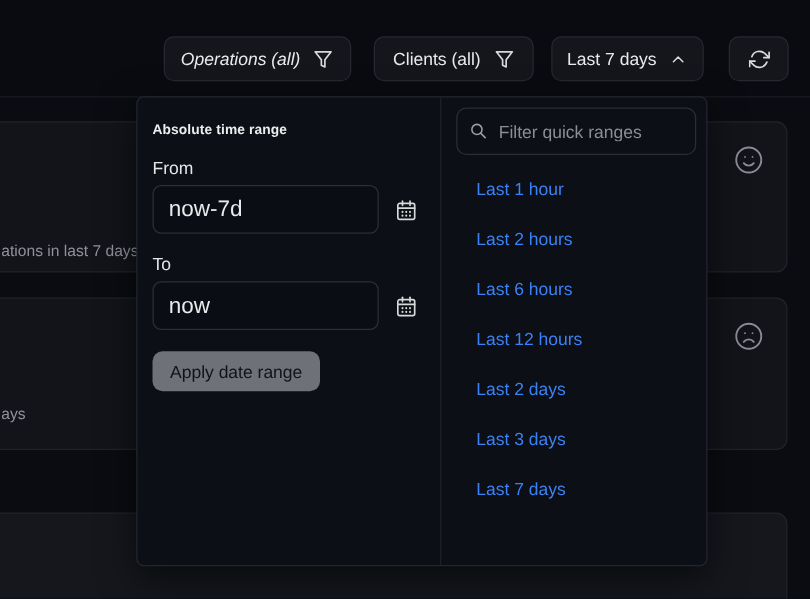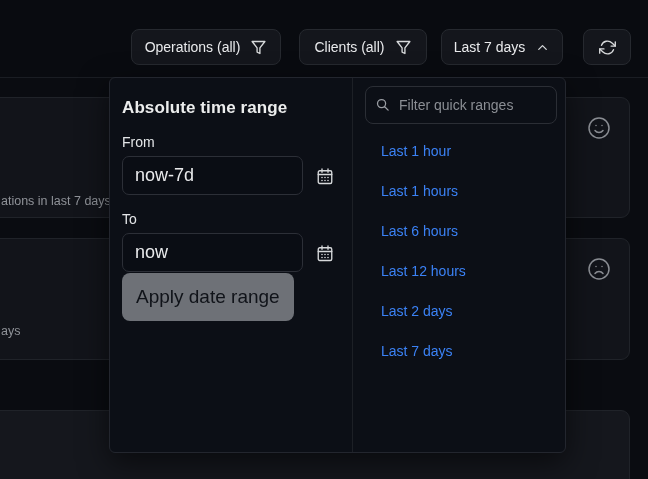--- a/index.html
+++ b/index.html
@@ -8,52 +8,52 @@
   .screen { position:relative; width:648px; height:479px; overflow:hidden; background:#0a0c11; }
 
   
   .header { position:absolute; left:0; top:0; width:648px; height:78px; background:#090b10; border-bottom:1px solid #1a1d23; }
   .toolbar-btn {
     position:absolute; top:29px; height:36px; display:flex; align-items:center; justify-content:center;
     gap:10px; background:#14161c; border:1px solid #26292f; border-radius:8px;
     color:#e9eaec; font-size:14px; cursor:pointer; white-space:nowrap;
   }
   .toolbar-btn svg { flex:0 0 auto; }
-  #btn-operations { left:131px; width:150px; }
+  #btn-operations { left:131px; width:150px;font-style:italic; }
   #btn-clients    { left:299px; width:128px; }
   #btn-timerange  { left:441px; width:122px; }
   #btn-refresh    { left:583px; width:48px; }
   .icon { display:inline-flex; color:#d7d9db; }
 
   
   .bg-card { position:absolute; left:-20px; width:650px; background:#12141a; border:1px solid #202329; border-radius:9px; }
   #bg-card-1 { top:97px;  height:121px; }
   #bg-card-2 { top:238px; height:122px; }
   #bg-card-3 { top:410px; height:120px; background:#15171d; border-radius:9px 9px 0 0; }
   .bg-caption { position:absolute; left:20px; color:#8f9298; font-size:12.5px; }
   .face-icon { position:absolute; left:606px; top:18px; color:#8a8d93; }
 
   
   .time-panel {
     position:absolute; left:109px; top:77px; width:457px; height:376px;
     background:#0c0f16; border:1px solid #23262e; border-radius:6px;
     box-shadow:0 10px 30px rgba(0,0,0,.55); display:flex; z-index:5;
   }
   .abs-section { width:243px; padding:20px 12px; }
-  .panel-title { color:#eceded; font-size:17px; font-weight:700; letter-spacing:.1px; }
+  .panel-title { color:#eceded; font-size:11px; font-weight:700; letter-spacing:.1px; }
   .field-label { color:#e4e6e8; font-size:14px; font-weight:500; margin-top:16px; margin-bottom:6px; }
   .input-row { display:flex; align-items:center; gap:13px; }
   .time-input {
     width:181px; height:39px; background:#0a0d14; border:1px solid #2c2f37; border-radius:7px;
     color:#e9eaec; font-size:18px; padding:0 12px; outline:none; font-family:"Liberation Sans", sans-serif;
   }
   .cal-btn { background:none; border:none; padding:0; cursor:pointer; display:inline-flex; color:#d6d8da; }
   .apply-btn {
-    margin-top:1px; height:48px; padding:0 14px; background:#6e7177; border:none; border-radius:8px;
-    color:#101319; font-size:19px; font-weight:500; cursor:pointer; font-family:"Liberation Sans", sans-serif;
+    margin-top:17px; height:32px; padding:0 14px; background:#6e7177; border:none; border-radius:8px;
+    color:#101319; font-size:14px; font-weight:500; cursor:pointer; font-family:"Liberation Sans", sans-serif;
   }
 
   .quick-section { flex:1; border-left:1px solid #1d2026; padding-top:8px; }
   .quick-search-wrap { position:relative; margin:0 8px 0 12px; }
   .quick-search {
     width:192px; height:38px; background:transparent; border:1px solid #2b2e35; border-radius:8px;
     color:#e9eaec; font-size:14px; padding:0 10px 0 33px; outline:none; font-family:"Liberation Sans", sans-serif;
   }
   .quick-search::placeholder { color:#8b8e94; }
   .search-glyph { position:absolute; left:10px; top:11px; color:#9b9ea4; pointer-events:none; }
@@ -191,22 +191,23 @@
           <svg width="15" height="15" viewBox="0 0 24 24" fill="none" stroke="currentColor" stroke-width="2" stroke-linecap="round" stroke-linejoin="round">
             <circle cx="10.5" cy="10.5" r="6.5"></circle>
             <line x1="15.5" y1="15.5" x2="21" y2="21"></line>
           </svg>
         </span>
         <input class="quick-search" type="text" placeholder="Filter quick ranges" style="">
       </div>
 
       <div class="quick-list">
         <div class="quick-item">Last 1 hour</div>
-        <div class="quick-item">Last 1 hours</div>
+        <div class="quick-item">Last 2 hours</div>
         <div class="quick-item">Last 6 hours</div>
         <div class="quick-item">Last 12 hours</div>
         <div class="quick-item">Last 2 days</div>
+        <div class="quick-item">Last 3 days</div>
         <div class="quick-item">Last 7 days</div>
       </div>
     </div>
 
   </div>
 </div>
 
 </body></html>

